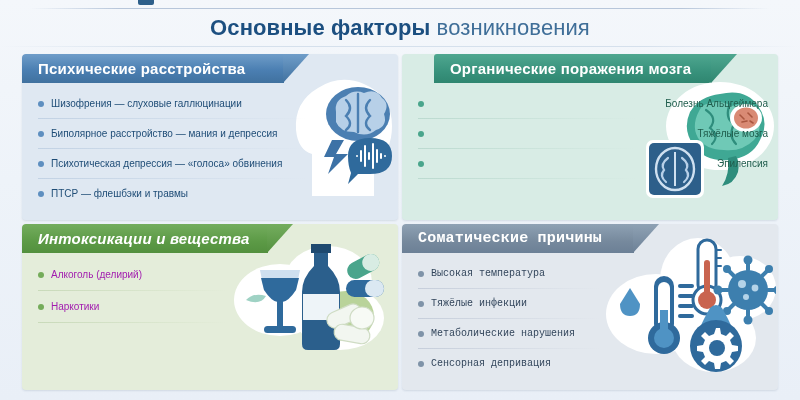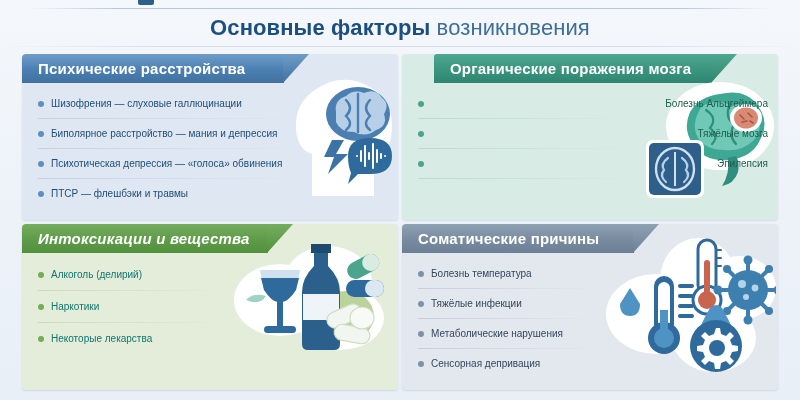--- a/index.html
+++ b/index.html
@@ -73,37 +73,37 @@
   .c3 .banner { background:linear-gradient(180deg,#74ad5e 0%,#5c9a46 60%,#53903e 100%); width:246px;font-style:italic; }
   .c3 .banner::after { background:linear-gradient(180deg,#74ad5e,#53903e);
     clip-path:polygon(0 0,100% 0,0 100%); right:-25px; }
   .c4 .banner { background:linear-gradient(180deg,#8fa2b4 0%,#76899d 60%,#6c8096 100%); width:232px; }
   .c4 .banner::after { background:linear-gradient(180deg,#8fa2b4,#6c8096);
     clip-path:polygon(0 0,100% 0,0 100%); right:-25px; }
 
   .c1 { background:#dfe8f2; }
   .c2 { background:#d8ece5; }
   .c3 { background:#e4edda; }
-  .c4 { background:#e3e8ee; }
+  .c4 { background:#e3e8ee;font-family:Liberation Mono, monospace; }
 
   .items { position:relative; z-index:3; padding:6px 0 0 0; }
   .item {
     display:flex; align-items:center;
     padding:0 10px 0 16px;
     font-size:10px; white-space:nowrap;
   }
   .item .dot {
     width:6px; height:6px; border-radius:50%;
     margin-right:7px; flex:0 0 6px;
   }
   .c1 .item { height:29px; color:#1e4c76; }
   .c1 .dot  { background:#5e8fc0; }
   .c2 .item { height:29px; color:#1f5c4c;justify-content:space-between; }
   .c2 .dot  { background:#4aa58c; }
-  .c3 .item { height:31px; color:#0f766e; }
+  .c3 .item { height:31px; color:#a21caf; }
   .c3 .dot  { background:#74ac5a; }
   .c4 .item { height:29px; color:#33465c; }
   .c4 .dot  { background:#7f93a8; }
 
   .sep { height:1px; margin-left:16px; }
   .c1 .sep { width:268px; background:linear-gradient(90deg,#c2d2e4,rgba(194,210,228,0)); }
   .c2 .sep { width:218px; background:linear-gradient(90deg,#bcdad0,rgba(188,218,208,0)); }
   .c3 .sep { width:190px; background:linear-gradient(90deg,#c9daba,rgba(201,218,186,0)); }
   .c4 .sep { width:182px; background:linear-gradient(90deg,#c6cedb,rgba(198,206,219,0)); }
 
@@ -272,24 +272,20 @@
       <div class="item">
         <span class="dot"></span>
         <span>Алкоголь (делирий)</span>
       </div>
       <div class="sep"></div>
       <div class="item">
         <span class="dot"></span>
         <span>Наркотики</span>
       </div>
       <div class="sep"></div>
-      <div class="item">
-        <span class="dot"></span>
-        <span>Некоторые лекарства</span>
-      </div>
     </div>
   </div>
 
   <div class="card c4">
     <div class="banner">
       <span>Соматические причины</span>
     </div>
 
     <svg class="art art-4" width="178" height="146" viewBox="0 0 178 146">
       <g fill="#ffffff">
@@ -355,21 +351,21 @@
         <path d="M36 2 Q50 26 50 38 Q50 58 30 60 Q10 58 10 38 Q10 26 24 2 Q30 -4 36 2 Z" fill="#4f93c4"></path>
         <circle cx="30" cy="40" r="26" fill="#2f6a9c"></circle>
         <path d="M30 22 L34 22 L35 28 L40 30 L44 26 L48 30 L44 34 L46 39 L52 40 L52 45 L46 46 L44 51 L48 55 L44 59 L40 55 L35 57 L34 63 L29 63 L28 57 L23 55 L19 59 L15 55 L19 51 L17 46 L11 45 L11 40 L17 39 L19 34 L15 30 L19 26 L23 30 L28 28 Z" fill="#ffffff"></path>
         <circle cx="31" cy="42" r="8" fill="#2f6a9c"></circle>
       </g>
     </svg>
 
     <div class="items">
       <div class="item">
         <span class="dot"></span>
-        <span>Болезнь температура</span>
+        <span>Высокая температура</span>
       </div>
       <div class="sep"></div>
       <div class="item">
         <span class="dot"></span>
         <span>Тяжёлые инфекции</span>
       </div>
       <div class="sep"></div>
       <div class="item">
         <span class="dot"></span>
         <span>Метаболические нарушения</span>

